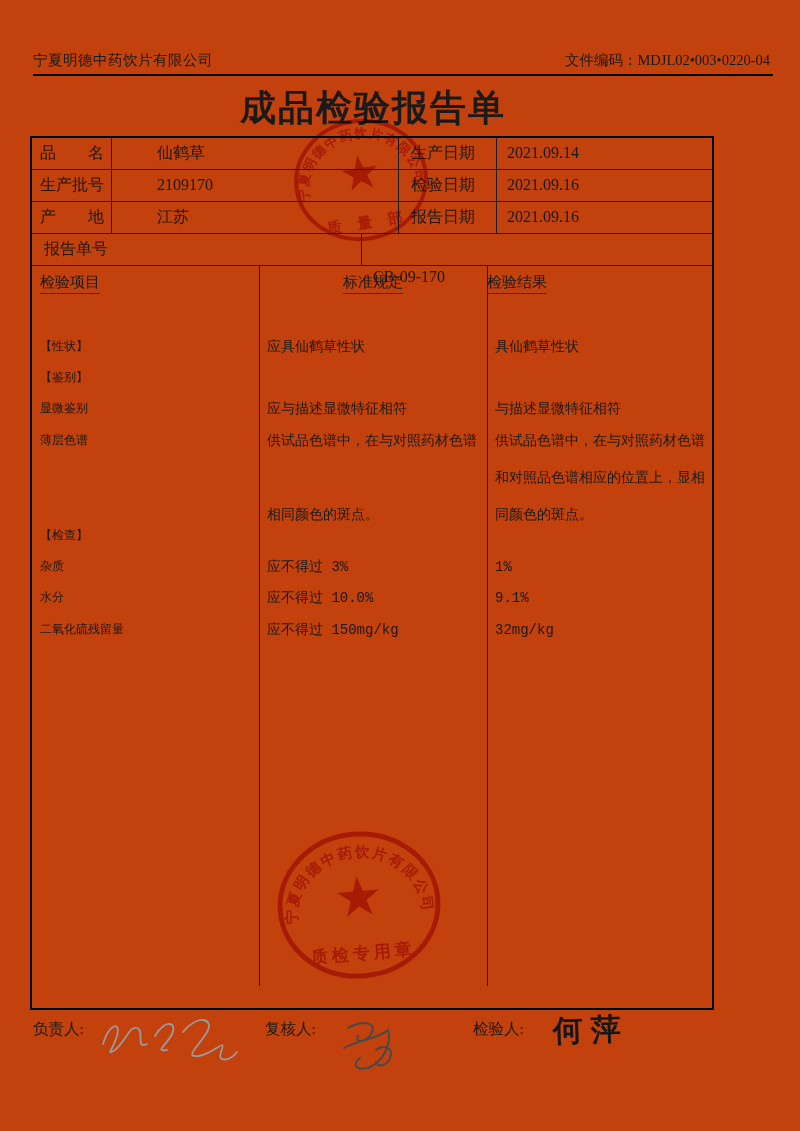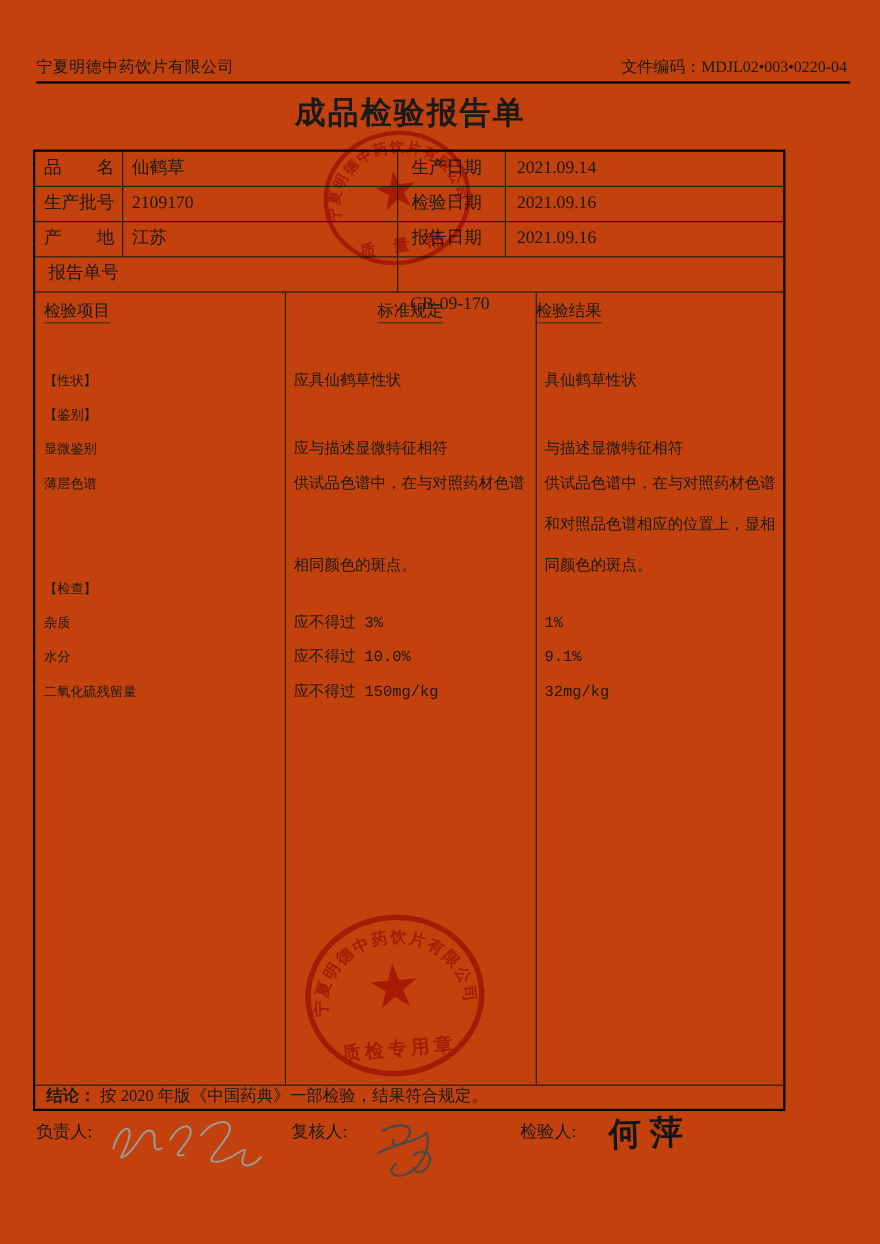--- a/index.html
+++ b/index.html
@@ -6,28 +6,28 @@
   .page{
     position:relative; width:800px; height:1131px; background:#c2410c;
     font-family:"Liberation Serif","DejaVu Serif",serif; color:#1a1a1a;
     overflow:hidden;
   }
   
   .company{position:absolute; left:33px; top:51px; font-size:14.5px; letter-spacing:0.5px;}
   .doccode{position:absolute; right:30px; top:51px; font-size:14.5px;}
   .header-rule{position:absolute; left:33px; top:74px; width:740px; height:0; border-top:2px solid #000;}
   .title{position:absolute; left:30px; top:84px; width:686px; text-align:center;
-         font-size:28px; font-weight:bold; letter-spacing:2px;}
+         font-size:36px; font-weight:bold; letter-spacing:2px;}
   
   .report-table{position:absolute; left:30px; top:136px; width:684px; height:874px;
                 border:2px solid #000; box-sizing:border-box;}
   .info-row{position:relative; display:flex; width:680px; height:32px; border-bottom:1px solid #1a1a1a; box-sizing:border-box;}
   .cell{box-sizing:border-box; font-size:16px; line-height:30px; white-space:nowrap; overflow:visible;}
   .cell.l1{width:80px; padding-left:8px; border-right:1px solid #1a1a1a;}
-  .cell.v1{width:250px; padding-left:8px; border-right:1px solid #1a1a1a;}
+  .cell.v1{width:250px; padding-left:8px; border-right:1px solid #1a1a1a;margin-left:37px;}
   .cell.l2{width:98px; padding-left:12px; border-right:1px solid #1a1a1a;}
   .cell.v2{flex:1; padding-left:10px;}
   .cell.l4{width:330px; padding-left:12px; border-right:1px solid #1a1a1a;}
   .cell.v4{flex:1; padding-left:11px;margin-top:28px;}
   
   .main-section{position:absolute; left:0; top:128px; width:680px; height:720px;font-family:Liberation Mono, monospace;}
   .vdiv{position:absolute; top:0; height:100%; width:0; border-left:1px solid #1a1a1a;}
   .vdiv.d1{left:227px;} .vdiv.d2{left:455px;}
   .ln{position:absolute; font-size:14px; white-space:nowrap; line-height:20px;}
   .ln.c1{left:8px; font-size:12px;}
@@ -116,21 +116,20 @@
       <div class="ln c3" style="top:71px">具仙鹤草性状</div>
       <div class="ln c3" style="top:133px">与描述显微特征相符</div>
       <div class="ln c3" style="top:165px">供试品色谱中，在与对照药材色谱</div>
       <div class="ln c3" style="top:202px">和对照品色谱相应的位置上，显相</div>
       <div class="ln c3" style="top:239px">同颜色的斑点。</div>
       <div class="ln c3" style="top:291px">1%</div>
       <div class="ln c3" style="top:322px">9.1%</div>
       <div class="ln c3" style="top:354px">32mg/kg</div>
     </div>
 
-    <div class="conclusion"><b>结论：</b><span>按 2020 年版《中国药典》一部检验，结果符合规定。</span></div>
   </div>
 
   <div class="sig-label" style="left:33px; top:1019px">负责人:</div>
   <div class="sig-label" style="left:265px; top:1019px">复核人:</div>
   <div class="sig-label" style="left:473px; top:1019px">检验人:</div>
 
   <svg class="sig-svg" style="left:95px; top:1006px" width="150" height="62" viewBox="0 0 150 62">
     <g fill="none" stroke="#9b9b9b" stroke-width="1.8" stroke-linecap="round">
       <path d="M8,38 C14,18 26,14 22,30 C18,44 10,50 20,44 C32,34 34,20 42,22 C50,24 40,44 52,38"></path>
       <path d="M60,30 C70,12 84,16 76,30 C70,40 60,46 72,44"></path>

